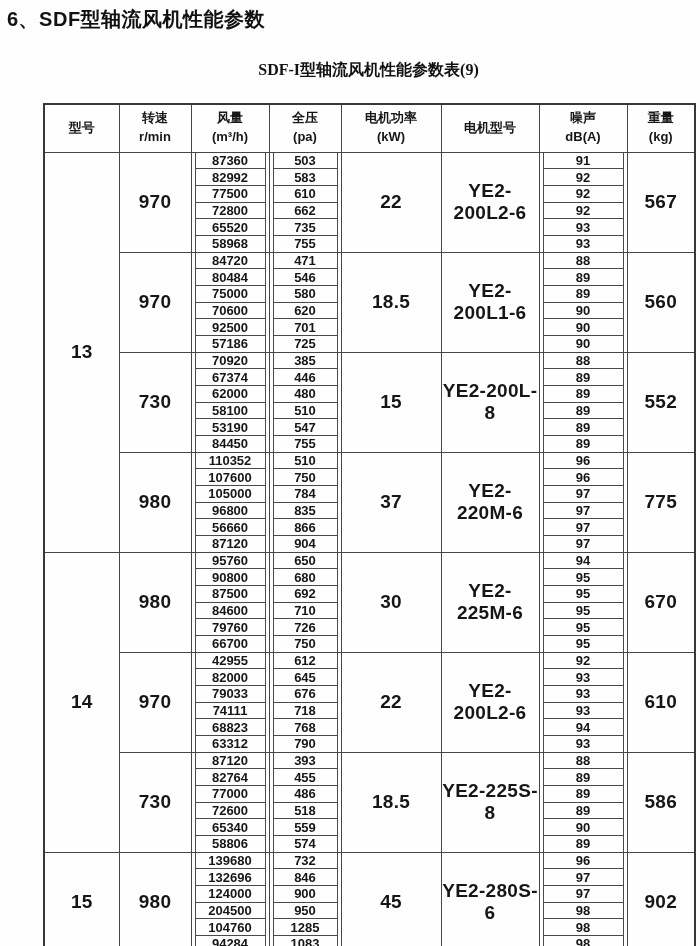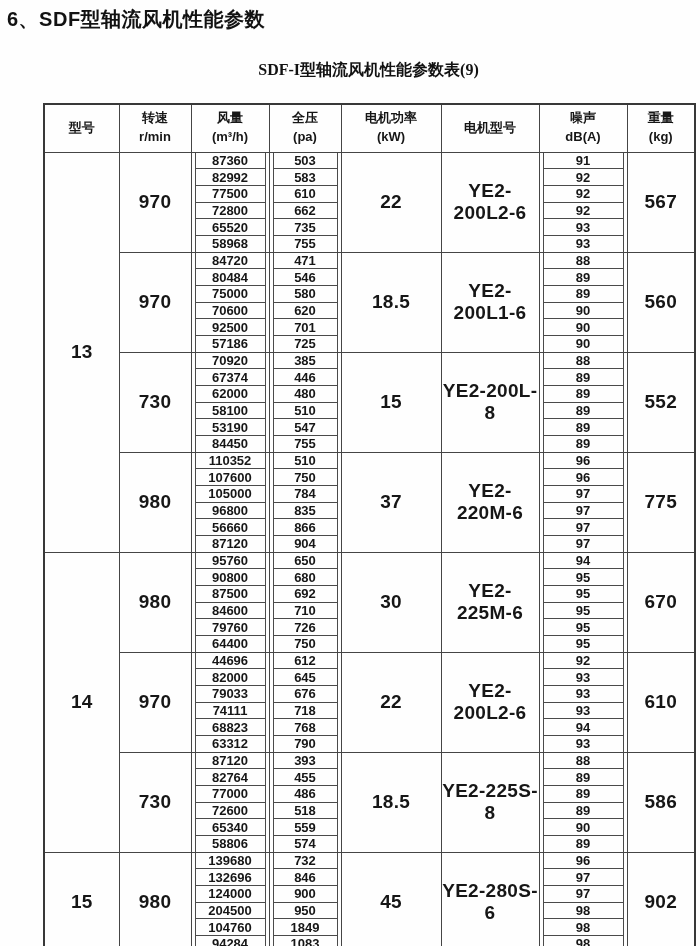--- a/index.html
+++ b/index.html
@@ -277,21 +277,21 @@
         <tr class="block">
           <td class="merge" rowspan="3">14</td>
           <td class="merge">980</td>
           <td class="stackcell">
             <div class="stack">
               <div class="box">95760</div>
               <div class="box">90800</div>
               <div class="box">87500</div>
               <div class="box">84600</div>
               <div class="box">79760</div>
-              <div class="box">64400</div>
+              <div class="box">66700</div>
             </div>
           </td>
           <td class="stackcell">
             <div class="stack">
               <div class="box">650</div>
               <div class="box">680</div>
               <div class="box">692</div>
               <div class="box">710</div>
               <div class="box">726</div>
               <div class="box">750</div>
@@ -308,21 +308,21 @@
               <div class="box">95</div>
               <div class="box">95</div>
             </div>
           </td>
           <td class="merge">670</td>
         </tr>
         <tr class="block">
           <td class="merge">970</td>
           <td class="stackcell">
             <div class="stack">
-              <div class="box">44696</div>
+              <div class="box">42955</div>
               <div class="box">82000</div>
               <div class="box">79033</div>
               <div class="box">74111</div>
               <div class="box">68823</div>
               <div class="box">63312</div>
             </div>
           </td>
           <td class="stackcell">
             <div class="stack">
               <div class="box">612</div>
@@ -395,21 +395,21 @@
               <div class="box">104760</div>
               <div class="box">94284</div>
             </div>
           </td>
           <td class="stackcell">
             <div class="stack">
               <div class="box">732</div>
               <div class="box">846</div>
               <div class="box">900</div>
               <div class="box">950</div>
-              <div class="box">1849</div>
+              <div class="box">1285</div>
               <div class="box">1083</div>
             </div>
           </td>
           <td class="merge">45</td>
           <td class="merge">YE2-280S-6</td>
           <td class="stackcell">
             <div class="stack">
               <div class="box">96</div>
               <div class="box">97</div>
               <div class="box">97</div>

